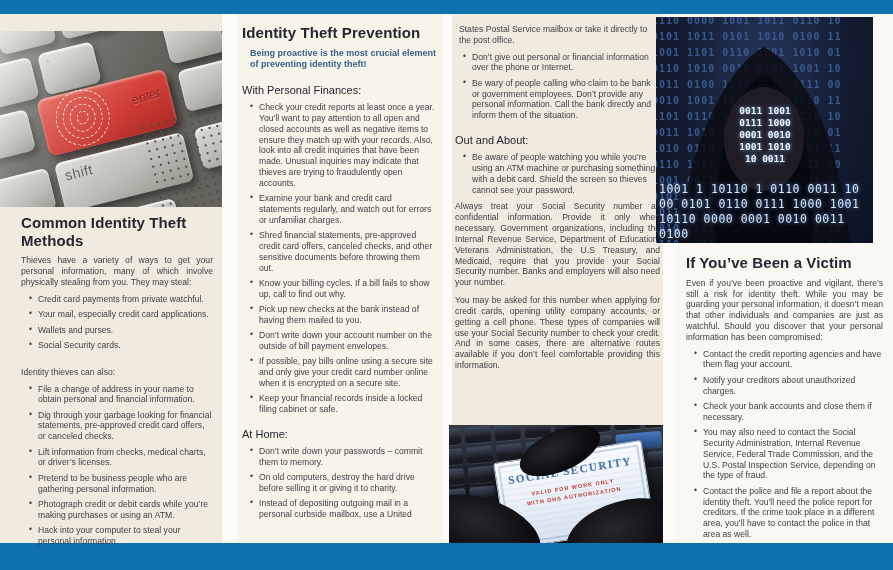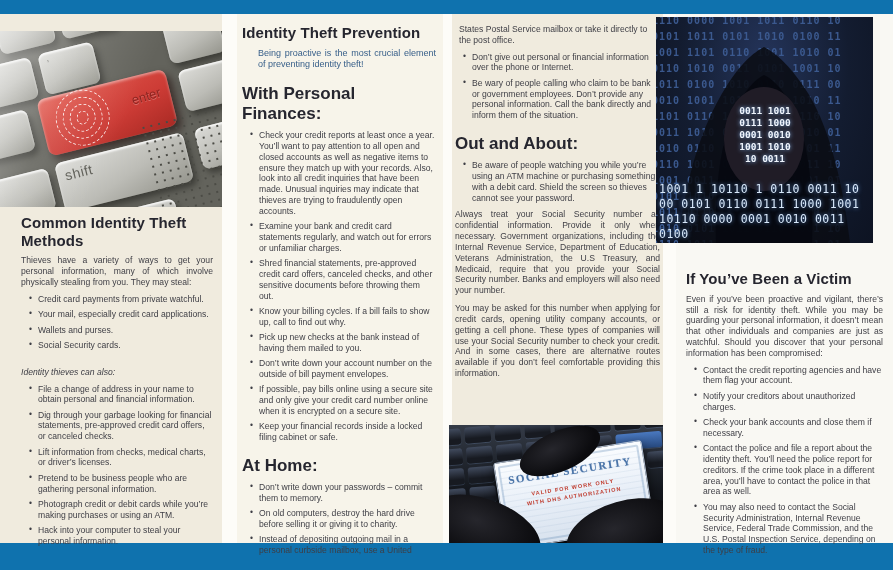--- a/index.html
+++ b/index.html
@@ -17,24 +17,24 @@
   .p1{left:0;width:222px;background:#f0ebde;}
   .p2{left:237px;width:206px;background:#f7f4ea;padding:10px 7px 0 5px;}
   .p3{left:452px;width:211px;background:#f0ebde;padding:10px 3px 0 3px;}
   .p4{left:676px;width:217px;background:#f9f8f3;}
   .gutter{position:absolute;top:14px;height:529px;background:#fdfcf8;}
   .g1{left:222px;width:15px;}
   .g2{left:443px;width:9px;}
   .g3{left:663px;width:13px;}
 
   .h1{font-size:15px;font-weight:bold;color:#26262f;line-height:1.18;margin:0 0 6px 0;letter-spacing:.1px;}
-  .h2{font-size:17px;font-weight:bold;color:#26262f;margin:13px 0 6px 0;}
+  .h2{font-size:11px;font-weight:normal;color:#26262f;margin:13px 0 6px 0;}
   .body-t{font-size:8.6px;color:#3e3e45;line-height:1.26;}
   .just{text-align:justify;}
-  .intro-blue{font-size:9px;font-weight:normal;color:#39608a;line-height:1.3;text-align:justify;margin:0 0 4px 16px;}
+  .intro-blue{font-size:9px;font-weight:bold;color:#39608a;line-height:1.3;text-align:justify;margin:0 0 4px 8px;}
   ul.blist{list-style:none;margin:6px 0 0 0;padding:0 0 0 8px;}
   ul.blist li{position:relative;padding-left:9px;margin-bottom:4.5px;}
   ul.blist li::before{content:"•";position:absolute;left:0;top:-1px;color:#3e3e45;}
   .para{margin:0 0 7px 0;}
   .hang{margin-left:4px;}
 
   
   .kb{position:absolute;left:0;top:17px;width:222px;height:176px;background:#63635c;overflow:hidden;}
   .kb-rot{position:absolute;left:-50px;top:-50px;width:340px;height:300px;transform:rotate(-14deg);}
   .key{position:absolute;width:56px;height:42px;border-radius:7px;
@@ -145,21 +145,21 @@
 
   <div style="position:absolute;left:21px;top:200px;width:192px;">
     <div class="h1">Common Identity Theft Methods</div>
     <div class="body-t just">Thieves have a variety of ways to get your personal information, many of which involve physically stealing from you. They may steal:</div>
     <ul class="blist body-t">
       <li>Credit card payments from private watchful.</li>
       <li>Your mail, especially credit card applications.</li>
       <li>Wallets and purses.</li>
       <li>Social Security cards.</li>
     </ul>
-    <div class="body-t" style="margin-top:16px;font-style:italic;">Identity thieves can also:</div>
+    <div class="body-t" style="margin-top:16px;">Identity thieves can also:</div>
     <ul class="blist body-t">
       <li>File a change of address in your name to obtain personal and financial information.</li>
       <li>Dig through your garbage looking for financial statements, pre-approved credit card offers, or canceled checks.</li>
       <li>Lift information from checks, medical charts, or driver’s licenses.</li>
       <li>Pretend to be business people who are gathering personal information.</li>
       <li>Photograph credit or debit cards while you’re making purchases or using an ATM.</li>
       <li>Hack into your computer to steal your personal information.</li>
     </ul>
   </div>
 </div>
@@ -241,28 +241,28 @@
       <div>WITH DHS AUTHORIZATION</div>
     </div>
   </div>
   <div class="glove gl3"></div>
   <div class="glove gl1"></div>
   <div class="glove gl2"></div>
 </div>
 
 <div class="panel p4">
   <div style="position:absolute;left:10px;top:240px;width:197px;">
-    <div class="h1" style="margin-top:16px;">If You’ve Been a Victim</div>
+    <div class="h1" style="margin-top:0;">If You’ve Been a Victim</div>
     <div class="body-t just">Even if you’ve been proactive and vigilant, there’s still a risk for identity theft. While you may be guarding your personal information, it doesn’t mean that other individuals and companies are just as watchful. Should you discover that your personal information has been compromised:</div>
     <ul class="blist body-t">
       <li>Contact the credit reporting agencies and have them flag your account.</li>
       <li>Notify your creditors about unauthorized charges.</li>
       <li>Check your bank accounts and close them if necessary.</li>
+      <li>You may also need to contact the Social Security Administration, Internal Revenue Service, Federal Trade Commission, and the U.S. Postal Inspection Service, depending on the type of fraud.</li>
       <li>Contact the police and file a report about the identity theft. You’ll need the police report for creditors. If the crime took place in a different area, you’ll have to contact the police in that area as well.</li>
-      <li>You may also need to contact the Social Security Administration, Internal Revenue Service, Federal Trade Commission, and the U.S. Postal Inspection Service, depending on the type of fraud.</li>
     </ul>
   </div>
 </div>
 
 <div class="hacker">
   <div class="bin-bg">1110 0000 1001 1011 0110 10
 0101 1011 0101 1010 0100 11
 1001 1101 0110 1001 1010 01
 0110 1010 0011 0101 1001 10
 1011 0100 1010 0110 0111 00

